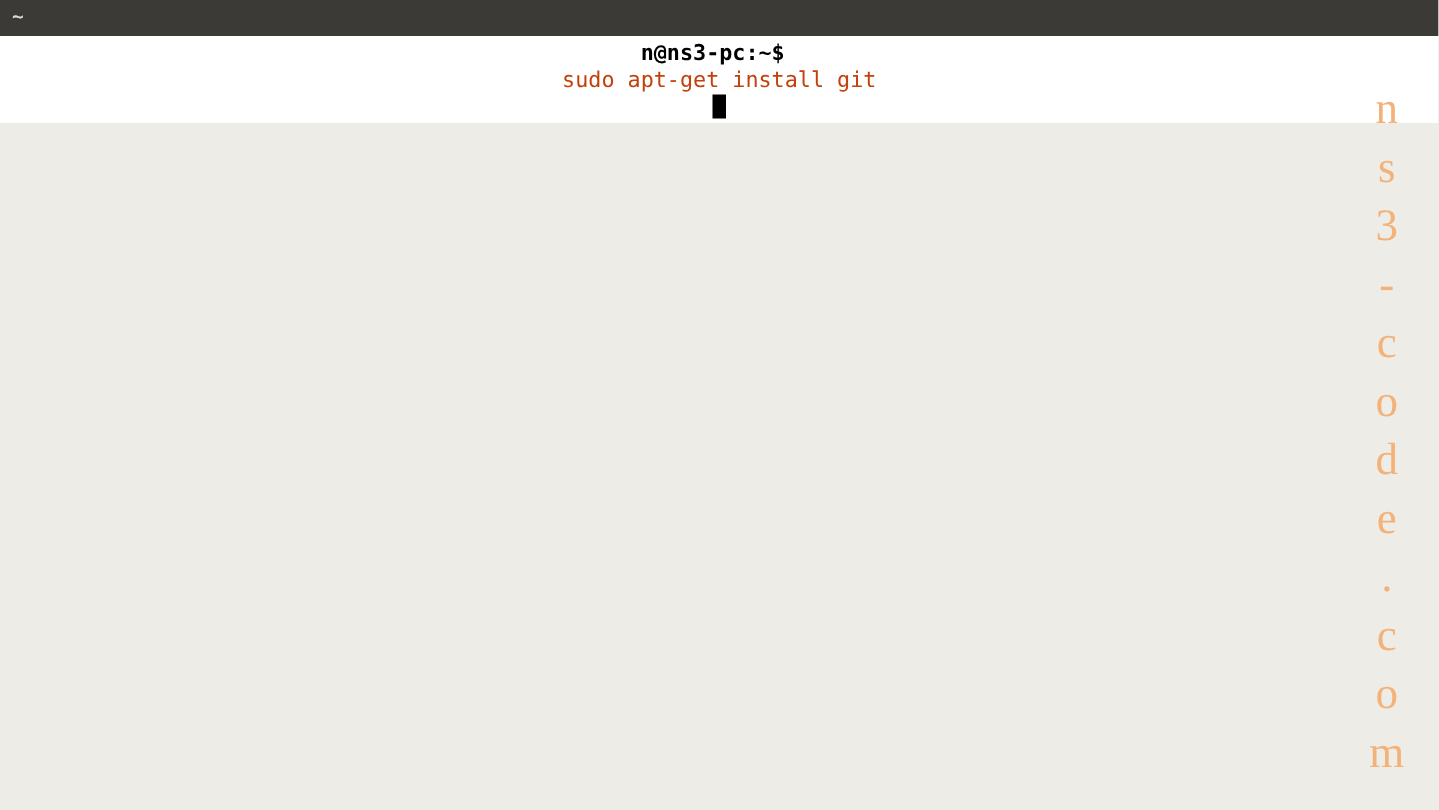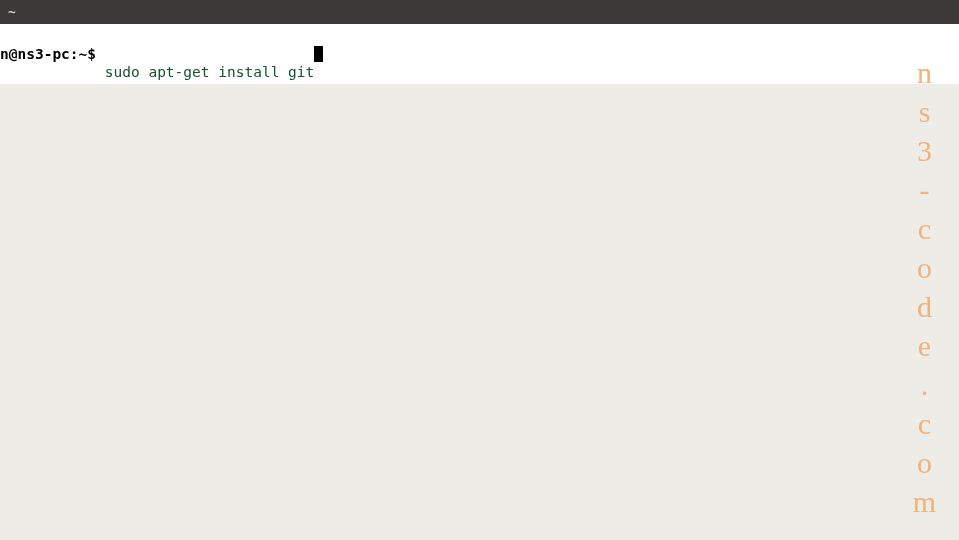--- a/index.html
+++ b/index.html
@@ -28,28 +28,28 @@
     .terminal-line {
       background: #ffffff;
       padding: 3px 0 3px 0;
       font-family: "DejaVu Sans Mono", "Liberation Mono", Consolas, monospace;
       font-size: 14.5px;
       line-height: 18px;
       white-space: pre;
       color: #000000;
       display: flex;
       align-items: center;
+      flex-direction: column;
     }
     .prompt-user {
       color: #000000;
       font-weight: bold;
     }
     .command {
-      color: #14532d;
-      margin-top: 36px;
+      color: #c2410c;
     }
     .cursor {
       display: inline-block;
       width: 9px;
       height: 16px;
       background: #000000;
       vertical-align: middle;
       margin-left: 0px;
     }
     .watermark {

